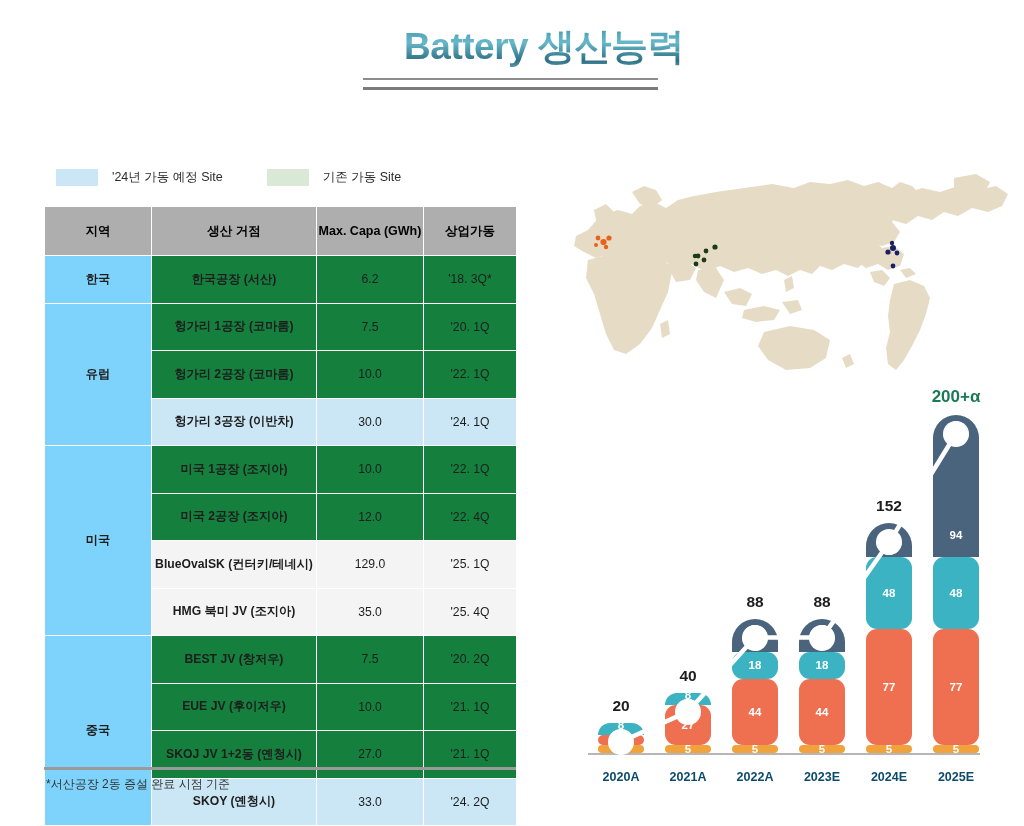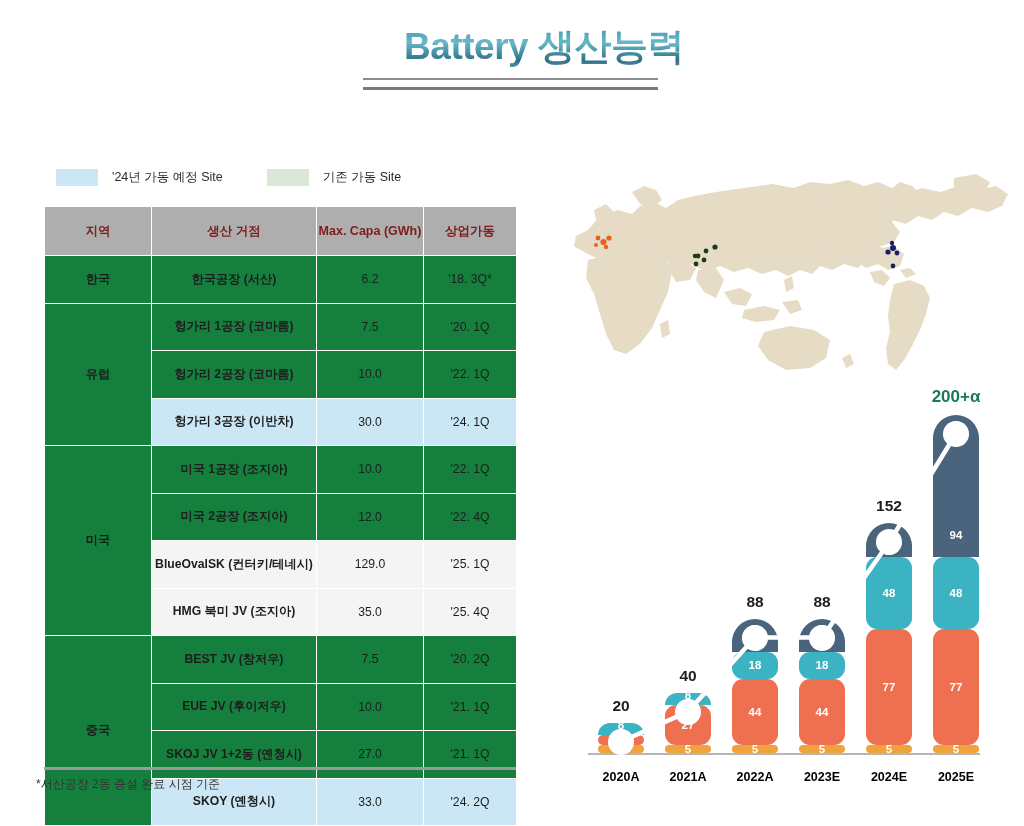--- a/index.html
+++ b/index.html
@@ -38,37 +38,37 @@
   
   #cap-table{
     position:absolute;left:44px;top:206px;width:472px;
     border-collapse:collapse;table-layout:fixed;
   }
   #cap-table col.c0{width:107px;}
   #cap-table col.c1{width:165px;}
   #cap-table col.c2{width:107px;}
   #cap-table col.c3{width:93px;}
   #cap-table th{
-    background:#aeaeae;color:#7f1d1d;font-size:12.5px;font-weight:bold;
+    background:#aeaeae;color:#000000;font-size:12.5px;font-weight:bold;
     height:46px;text-align:center;border:1px solid #ffffff;
   }
   #cap-table td{
     height:44.5px;text-align:center;font-size:12.2px;border:1px solid #ffffff;
     color:#1d1d1d;
   }
-  td.region{background:#15803d;font-size:12.5px;font-weight:bold;}
+  td.region{background:#7dd3fc;font-size:12.5px;font-weight:bold;}
   td.site{font-weight:bold;font-size:12.2px;}
   tr.bg-green td:not(.region){background:#15803d;}
   tr.bg-blue  td:not(.region){background:#cbe7f5;}
   tr.bg-plain td:not(.region){background:#f4f4f4;}
   #table-bottom-rule{
     position:absolute;left:44px;top:767px;width:472px;height:3px;background:#9a9a9a;
   }
   #footnote{
-    position:absolute;left:36px;top:776px;font-size:12px;color:#333;
+    position:absolute;left:46px;top:776px;font-size:12px;color:#333;
   }
 
   
   #map{position:absolute;left:548px;top:152px;width:468px;height:240px;}
 
   
   #chart{position:absolute;left:588px;top:392px;width:420px;height:400px;}
   #plot{position:absolute;left:0;top:0;width:420px;height:362px;}
   #baseline{position:absolute;left:0;top:361px;width:392px;height:2px;background:#b6b6b6;}
   .bar-col{position:absolute;bottom:39px;width:46px;}
@@ -82,21 +82,21 @@
     position:absolute;width:90px;left:-22px;text-align:center;
     font-size:15.5px;font-weight:bold;color:#1d1d1d;
   }
   .total-lbl.accent{color:#1a7a53;font-size:17px;}
   .knob{
     position:absolute;width:26px;height:26px;border-radius:50%;
     background:#ffffff;left:10px;z-index:4;
   }
   .xlab{
     position:absolute;bottom:8px;width:70px;text-align:center;
-    font-size:12.5px;font-weight:bold;color:#000000;
+    font-size:12.5px;font-weight:bold;color:#0c4a6e;
   }
   #lineSvg{position:absolute;left:0;top:0;width:420px;height:400px;z-index:3;pointer-events:none;}
 </style>
 </head>
 <body>
 
 <div id="title-wrap">
   <span id="page-title">Battery 생산능력</span>
 </div>
 <div id="title-rule"></div>

